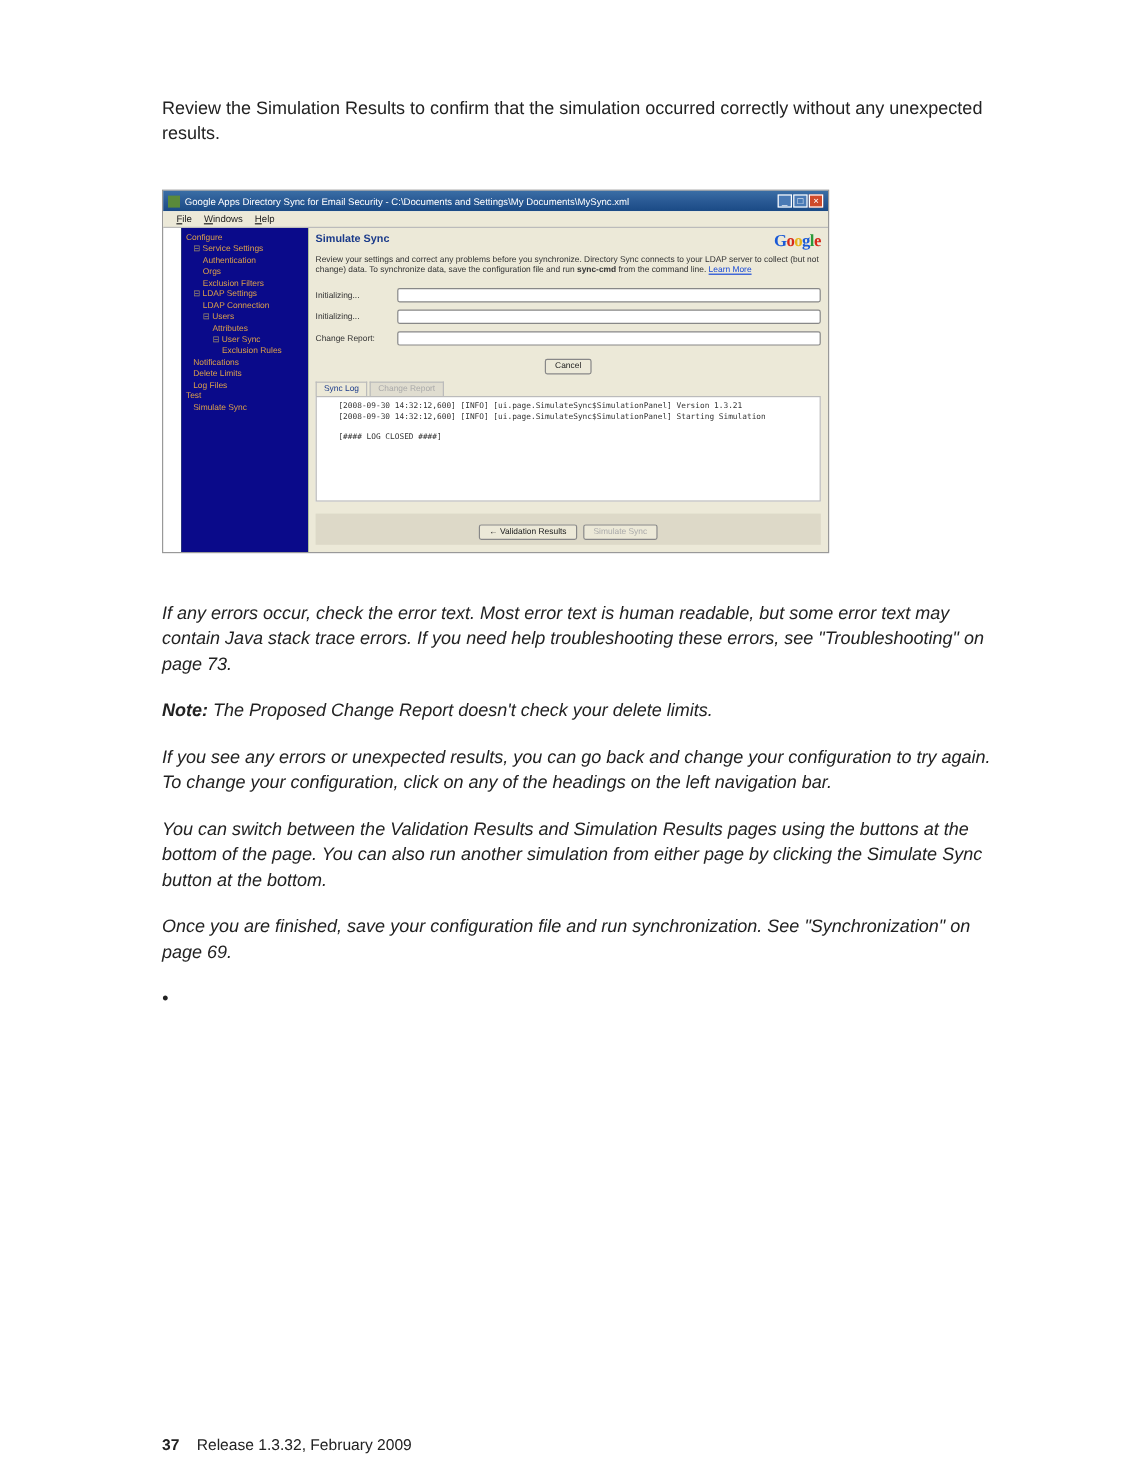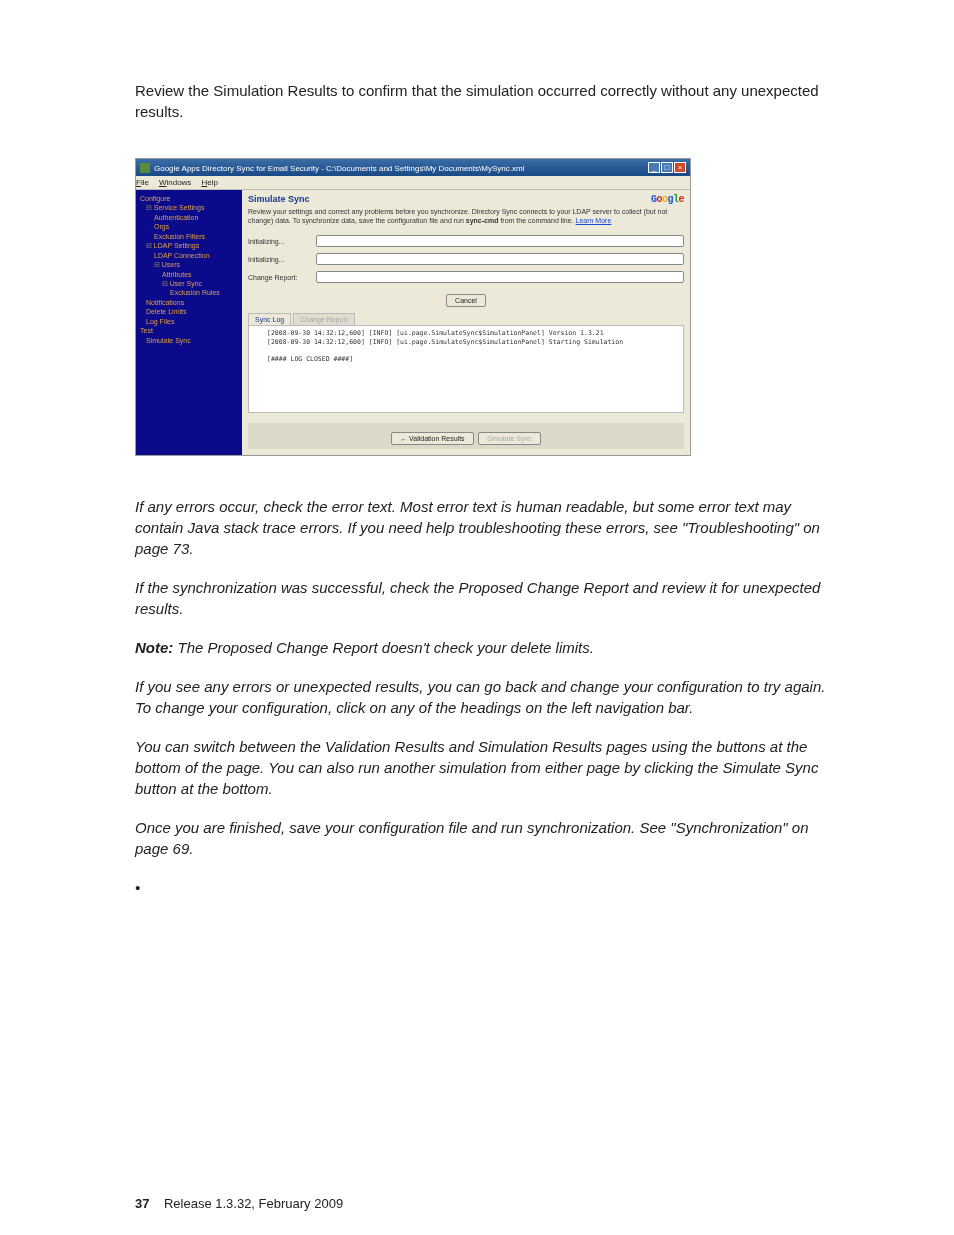--- a/index.html
+++ b/index.html
@@ -61,30 +61,31 @@
     color: #fff;
     border: 1px solid #fff;
     box-sizing: border-box;
   }
   .win-btn.min { background: #4a7ab5; }
   .win-btn.max { background: #4a7ab5; }
   .win-btn.close { background: #d04a2a; }
   .menubar {
     background: #ece9d8;
     font-size: 8px;
-    padding: 2px 0;
+    padding: 2px 11px;
     display: flex;
     gap: 10px;
     color: #222;
     border-bottom: 1px solid #bbb;
   }
   .menubar span u { text-decoration: underline; }
   .app-body {
     display: flex;
     background: #84cc16;
+    margin-left: 15px;
   }
   .sidebar {
     width: 100px;
     background: #0a0a8a;
     color: #dca04a;
     font-size: 7px;
     padding: 4px 2px 4px 4px;
     line-height: 1.35;
   }
   .sidebar .node {
@@ -105,22 +106,22 @@
     display: flex;
     justify-content: space-between;
     align-items: flex-start;
   }
   .content-title {
     color: #1a3a8a;
     font-weight: bold;
     font-size: 9px;
   }
   .google-logo {
-    font-family: Liberation Mono, monospace;
-    font-size: 10px;
+    font-family: Liberation Serif, serif;
+    font-size: 14px;
     font-weight: bold;
     letter-spacing: -0.5px;
   }
   .google-logo .g1{color:#1a5ad6}.google-logo .g2{color:#d62a1a}
   .google-logo .g3{color:#e6b41a}.google-logo .g4{color:#1a5ad6}
   .google-logo .g5{color:#2a9a3a}.google-logo .g6{color:#d62a1a}
   .content-desc {
     font-size: 7px;
     color: #333;
     margin-top: 2px;
@@ -296,21 +297,20 @@
         <div class="bottom-btns">
           <span class="btn arrow">Validation Results</span>
           <span class="btn disabled">Simulate Sync</span>
         </div>
       </div>
     </div>
   </div>
 
   <div class="body-text">
     <p>If any errors occur, check the error text. Most error text is human readable, but some error text may contain Java stack trace errors. If you need help troubleshooting these errors, see "Troubleshooting" on page 73.</p>
-    <p>If the synchronization was successful, check the Proposed Change Report and review it for unexpected results.</p>
     <p><span class="note-label">Note:</span><span> The Proposed Change Report doesn't check your delete limits.</span></p>
     <p>If you see any errors or unexpected results, you can go back and change your configuration to try again. To change your configuration, click on any of the headings on the left navigation bar.</p>
     <p>You can switch between the Validation Results and Simulation Results pages using the buttons at the bottom of the page. You can also run another simulation from either page by clicking the Simulate Sync button at the bottom.</p>
     <p>Once you are finished, save your configuration file and run synchronization. See "Synchronization" on page 69.</p>
     <div class="bullet">•</div>
   </div>
 
   <div class="footer">
     <span class="pg">37</span>&nbsp;&nbsp;&nbsp;&nbsp;<span>Release 1.3.32, February 2009</span>
   </div>

